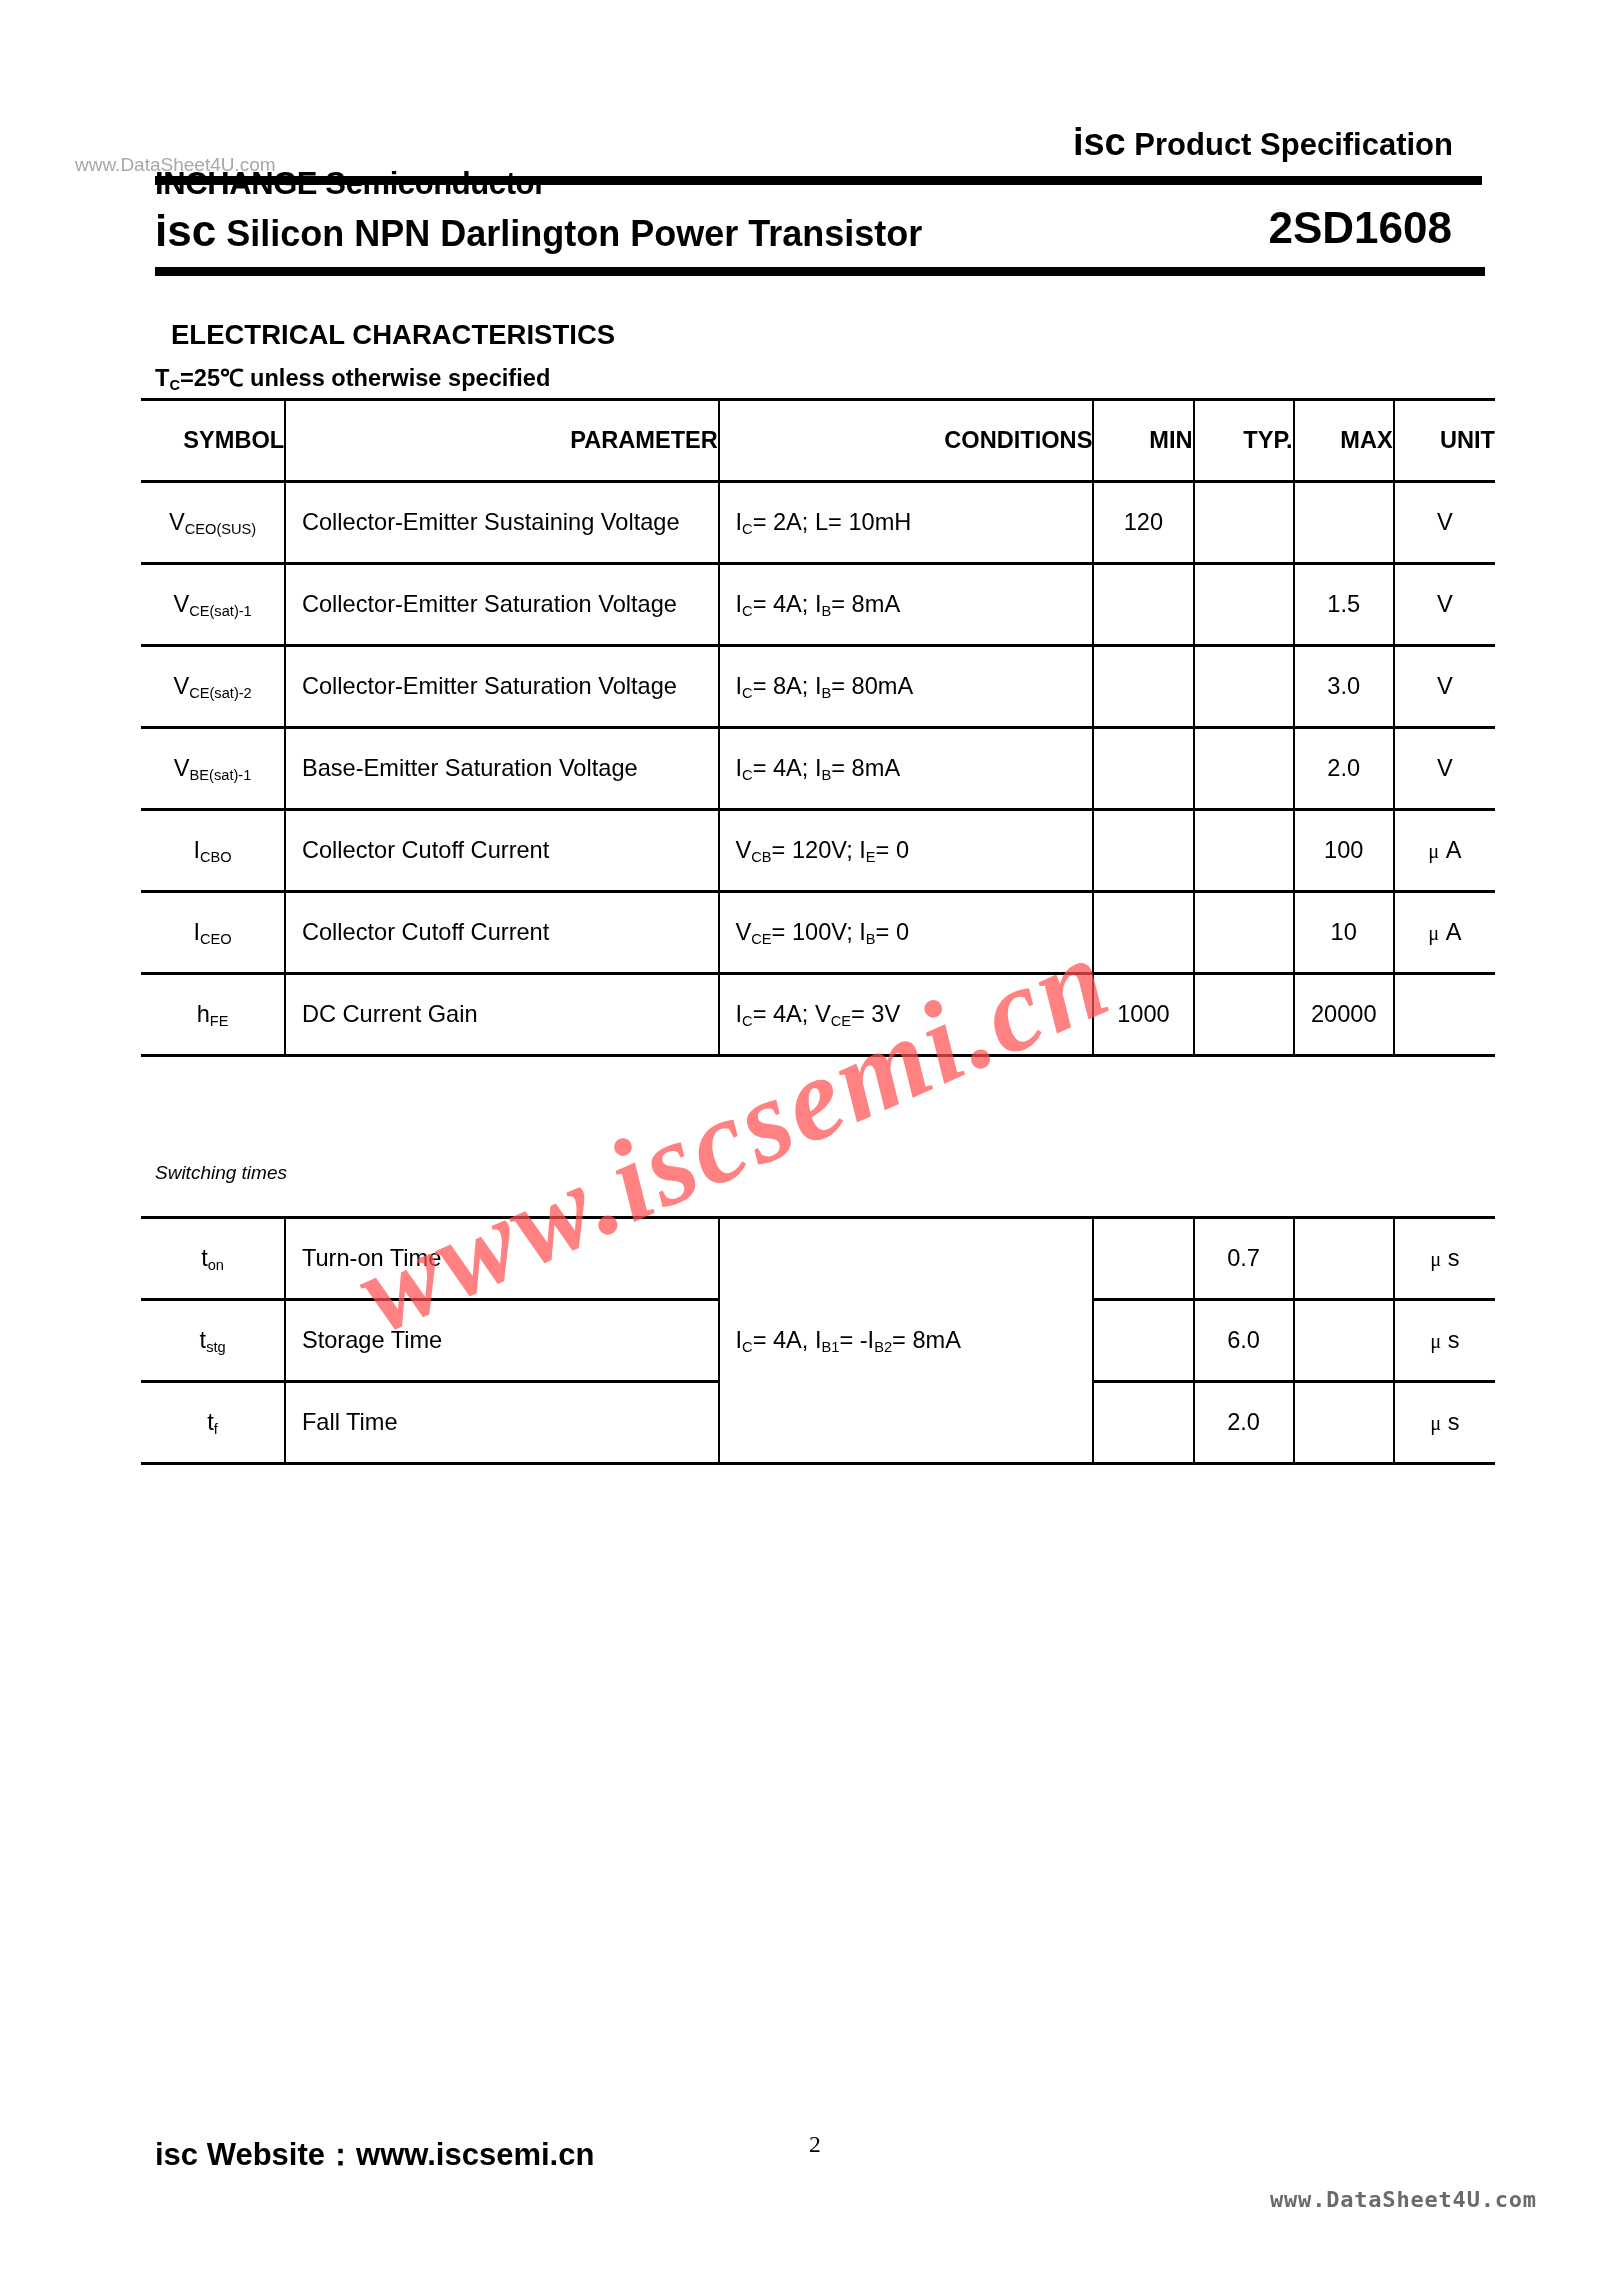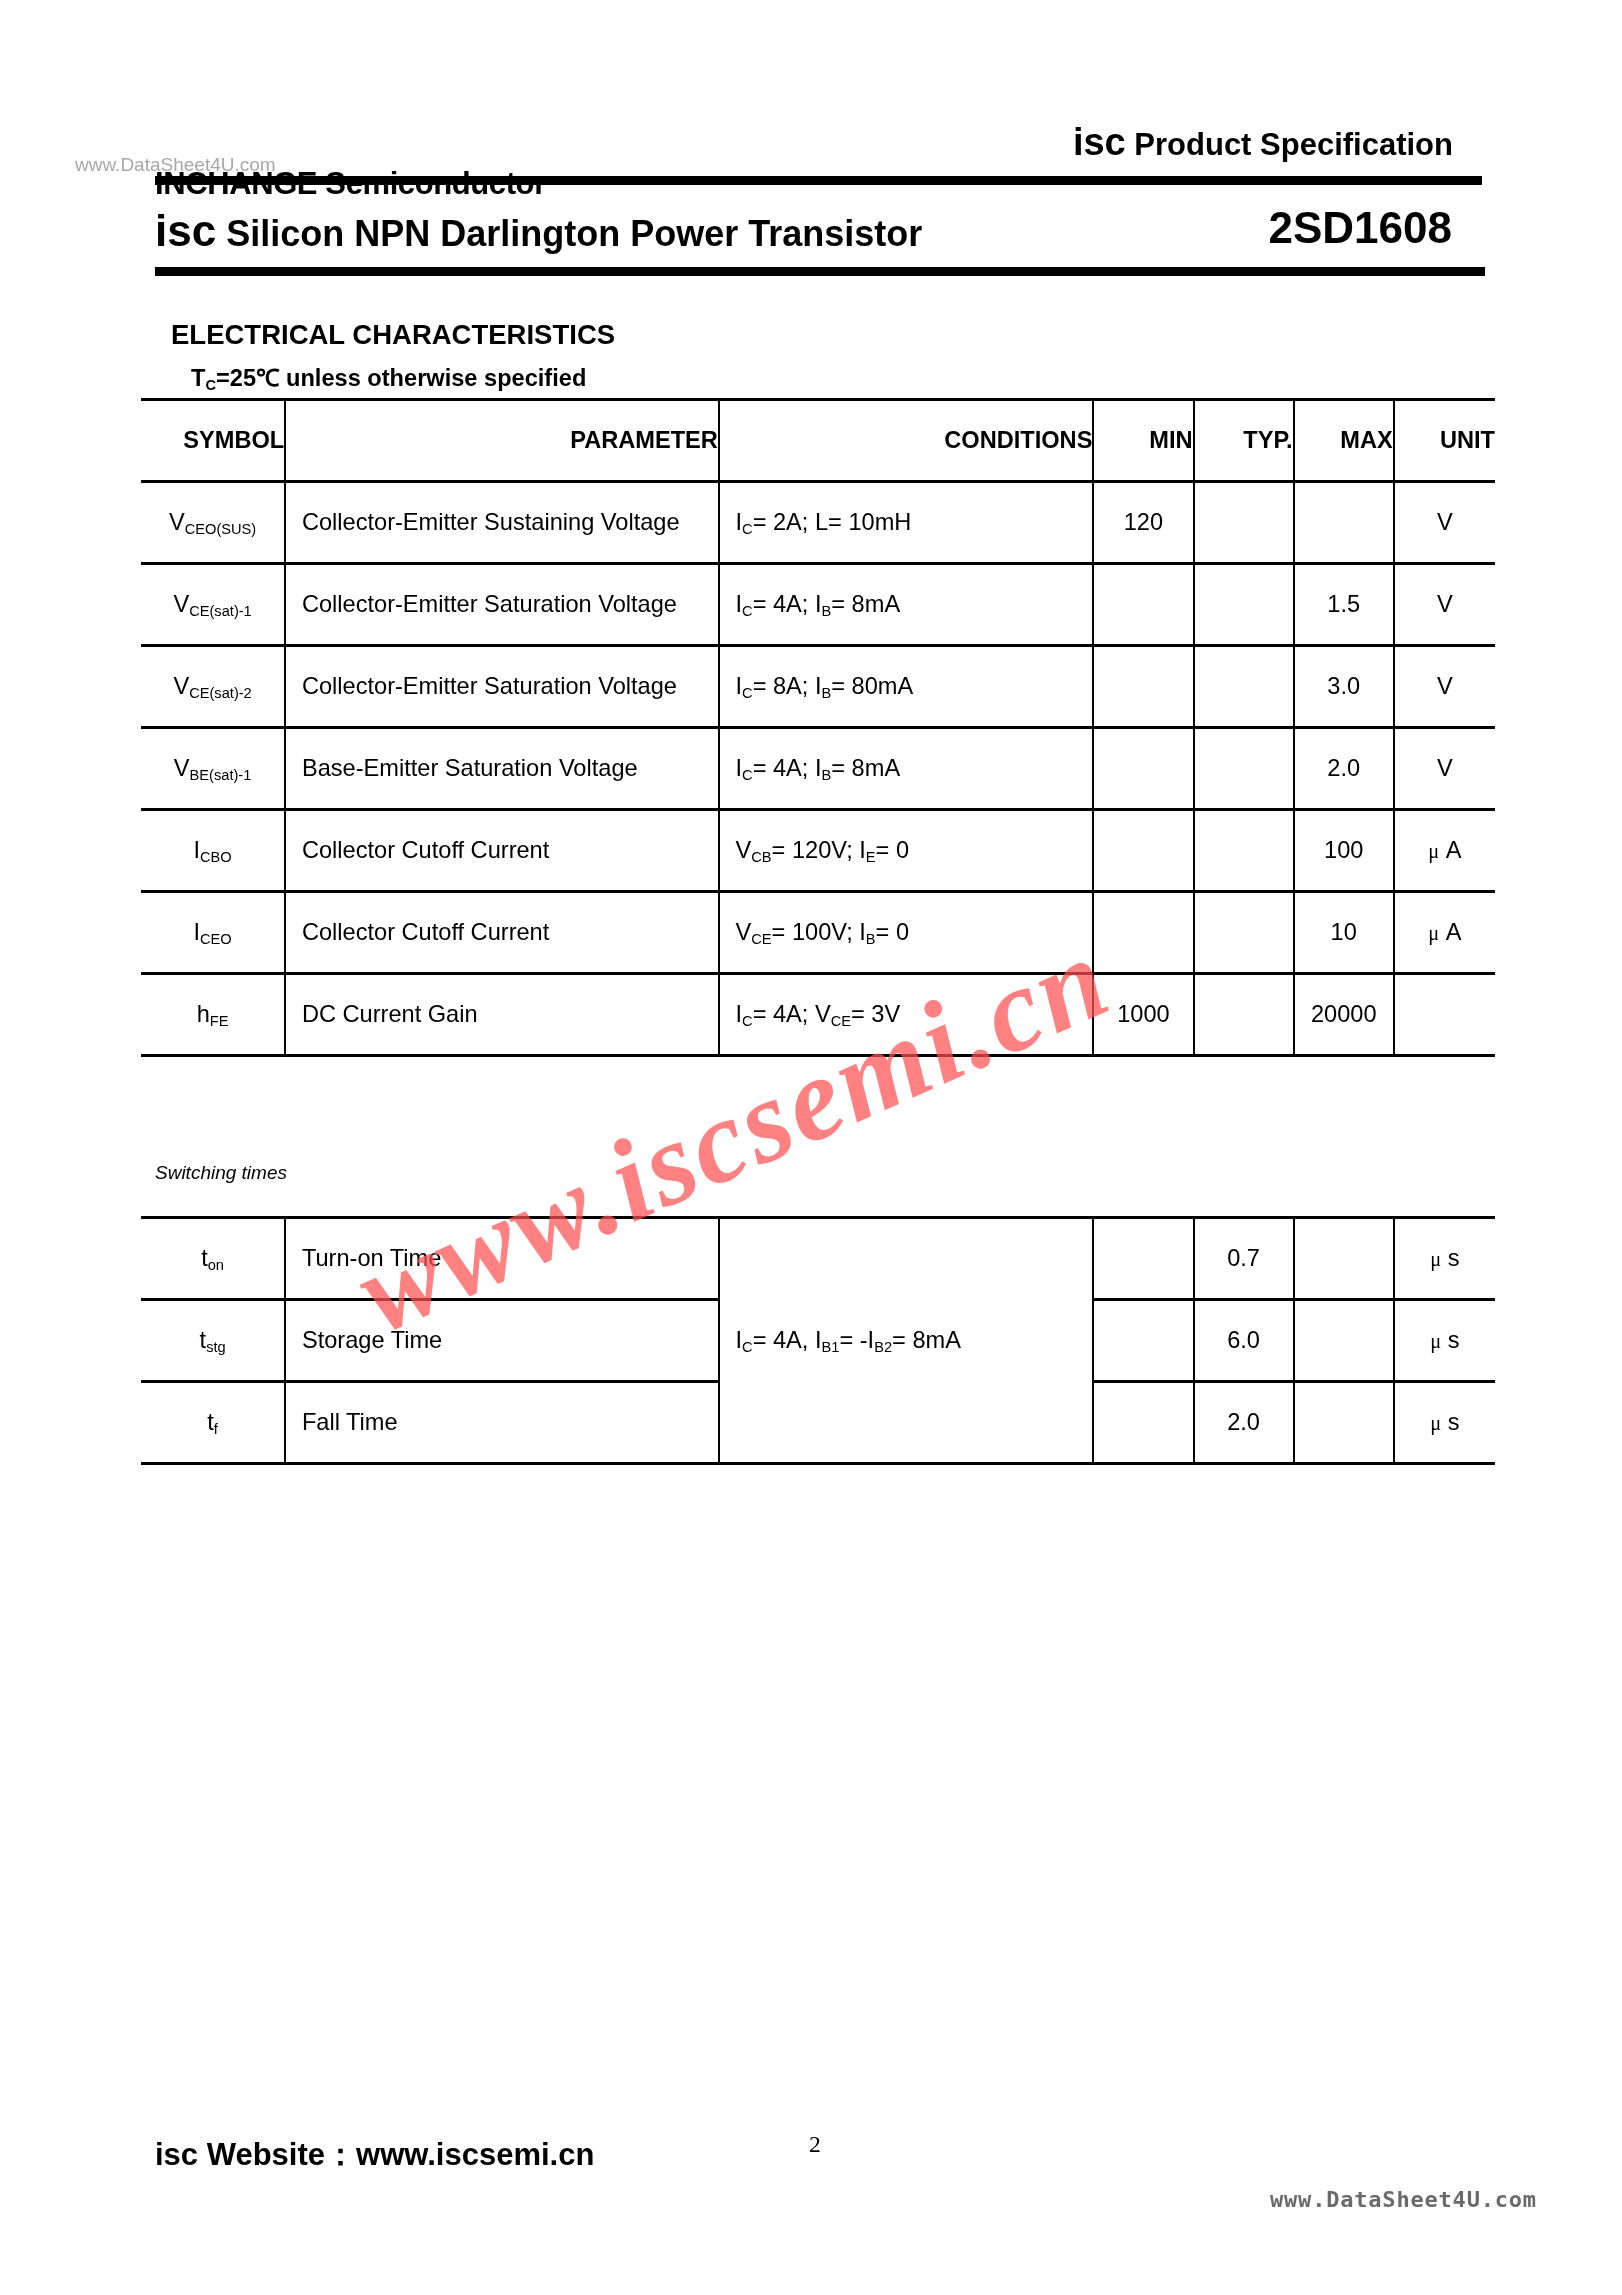--- a/index.html
+++ b/index.html
@@ -8,21 +8,21 @@
   .abs { position:absolute; }
   .hdr-company { left:155px; top:122px; font-size:31px; font-weight:bold; letter-spacing:-0.4px;margin-top:44px; }
   .hdr-spec { right:170px; top:121px; font-size:31px; font-weight:bold; }
   .hdr-spec .isc, .title .isc, .footer-site .isc { font-size:38px; }
   .ds-top { left:75px; top:154px; font-size:19px; color:#a8a8a8; }
   .rule { background:#000; }
   .title { left:155px; top:206px; font-size:36px; font-weight:bold; }
   .title .isc { font-size:44px; }
   .partno { right:171px; top:203px; font-size:44px; font-weight:bold;margin-left:48px; }
   .sec-title { left:155px; top:319px; font-size:27.5px; font-weight:bold;margin-left:16px; }
-  .sec-sub { left:155px; top:361px; font-size:23.6px; font-weight:bold;margin-left:36px; }
+  .sec-sub { left:155px; top:361px; font-size:23.6px; font-weight:bold; }
   .sec-sub sub, .cell sub { font-size:0.62em; vertical-align:-0.25em; }
 
   table.spec { position:absolute; left:141px; border-collapse:collapse; table-layout:fixed; }
   table.spec td { padding:0; height:79px; font-size:23.6px; vertical-align:middle; }
   table.spec tr.hb td { border-bottom:3.1px solid #000; }
   table.spec tr.ht td { border-top:3.1px solid #000; }
   table.spec td + td { border-left:2.4px solid #000; }
   .c { text-align:center; }
   .l { text-align:left; padding-left:15.7px !important; }
   .th { font-weight:bold; font-size:23.6px;text-align:right; }

